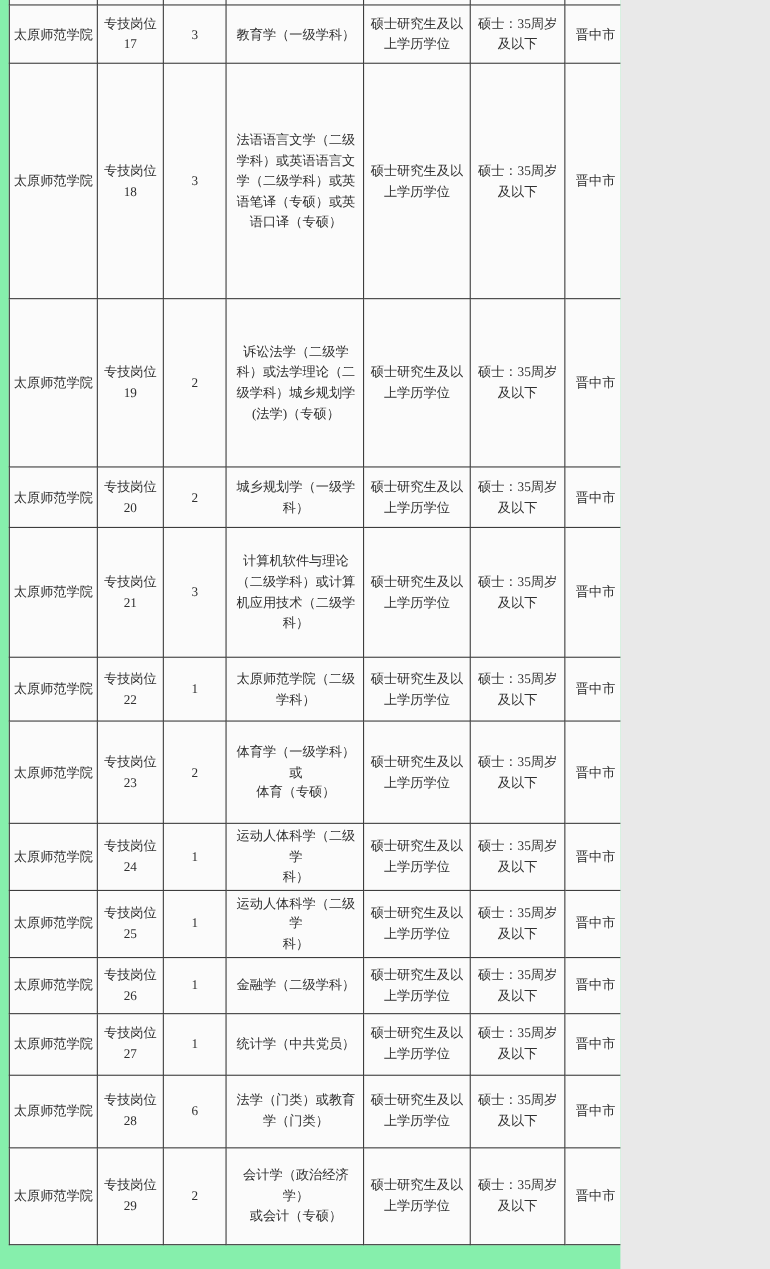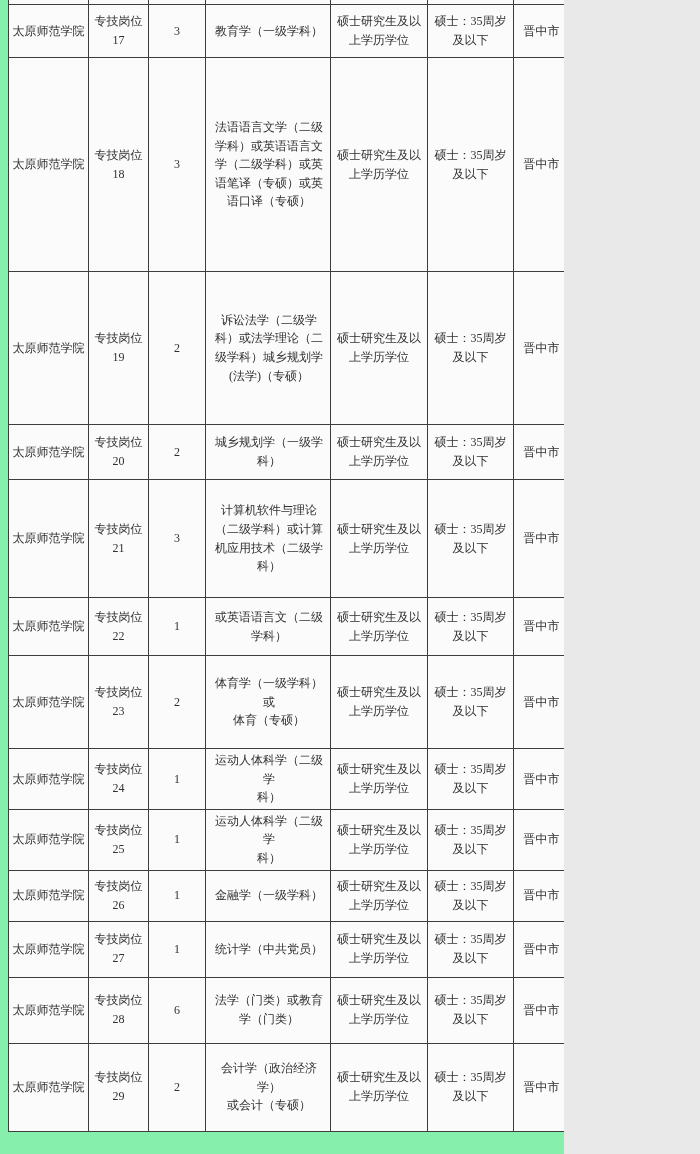--- a/index.html
+++ b/index.html
@@ -148,21 +148,21 @@
 及以下</td>
           <td>晋中市</td>
           <td></td>
           <td></td>
       </tr>
       <tr style="height:58px">
         <td>太原师范学院</td>
           <td>专技岗位
 22</td>
           <td>1</td>
-          <td class="major">或英语语言文（二级
+          <td class="major">太原师范学院（二级
 学科）</td>
           <td>硕士研究生及以
 上学历学位</td>
           <td>硕士：35周岁
 及以下</td>
           <td>晋中市</td>
           <td></td>
           <td></td>
       </tr>
       <tr style="height:93px">
@@ -209,21 +209,21 @@
 及以下</td>
           <td>晋中市</td>
           <td></td>
           <td></td>
       </tr>
       <tr style="height:51px">
         <td>太原师范学院</td>
           <td>专技岗位
 26</td>
           <td>1</td>
-          <td class="major">金融学（一级学科）</td>
+          <td class="major">金融学（二级学科）</td>
           <td>硕士研究生及以
 上学历学位</td>
           <td>硕士：35周岁
 及以下</td>
           <td>晋中市</td>
           <td></td>
           <td></td>
       </tr>
       <tr style="height:56px">
         <td>太原师范学院</td>

